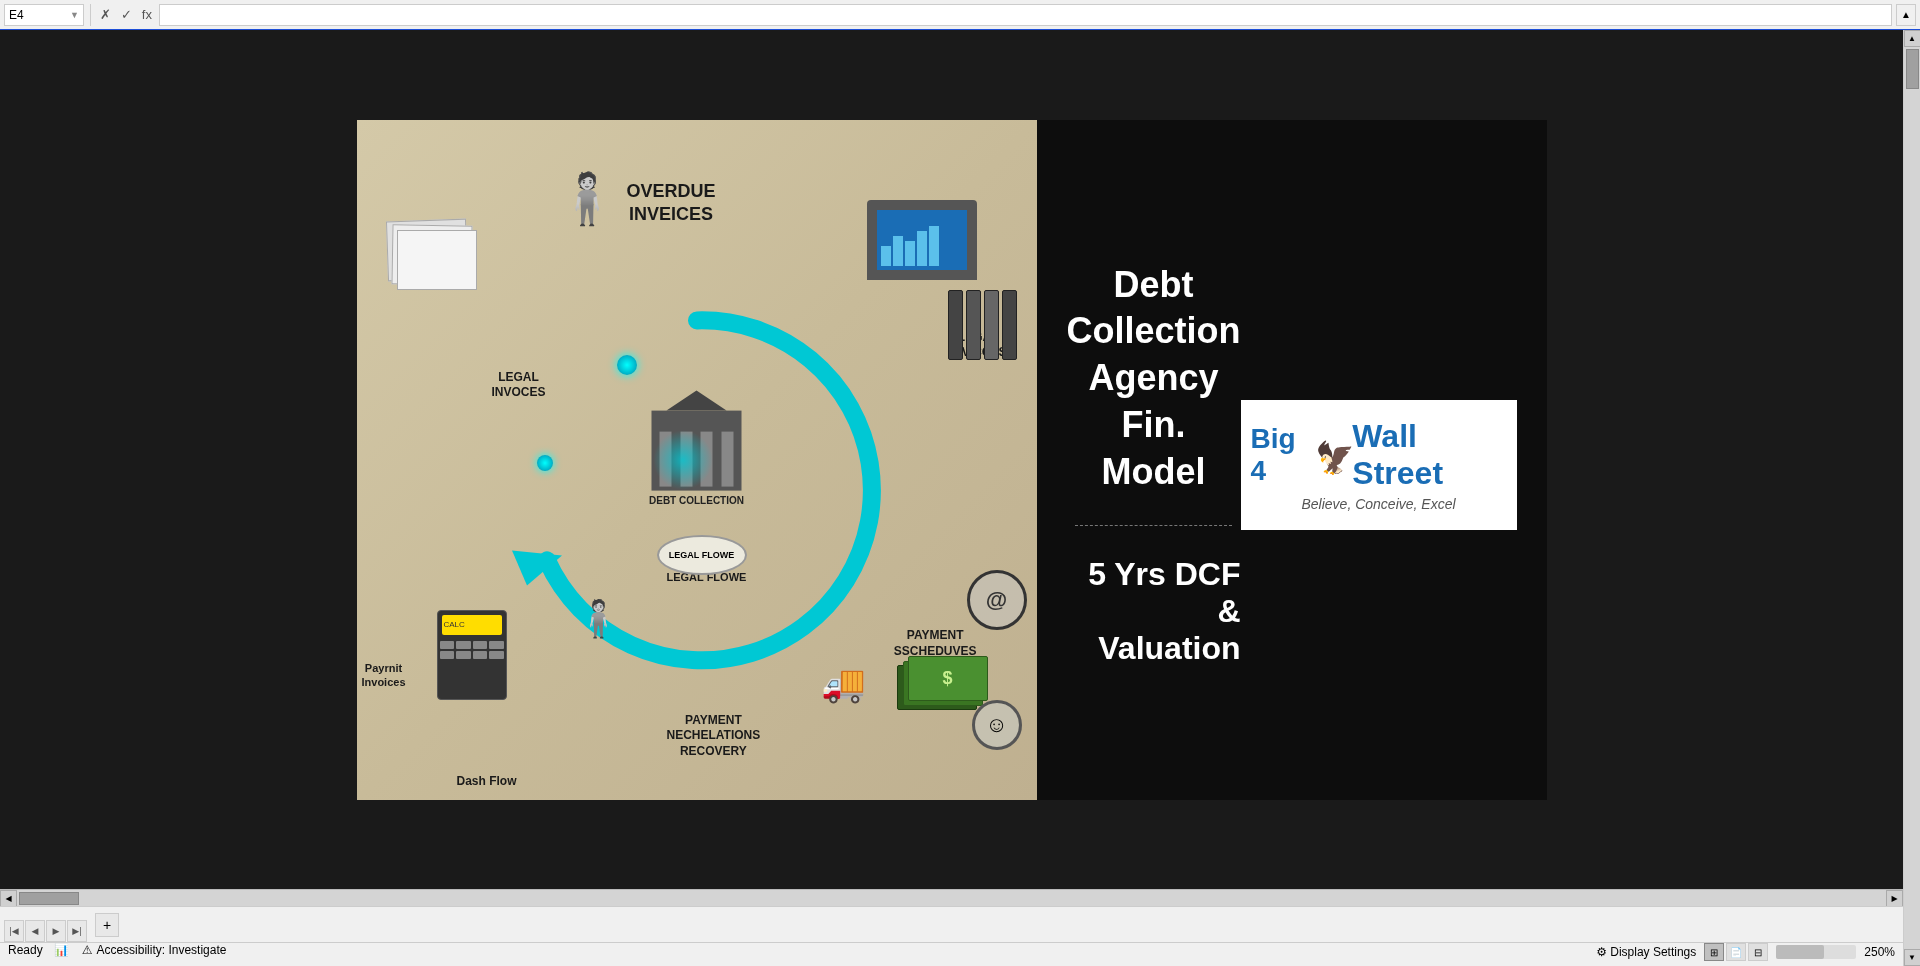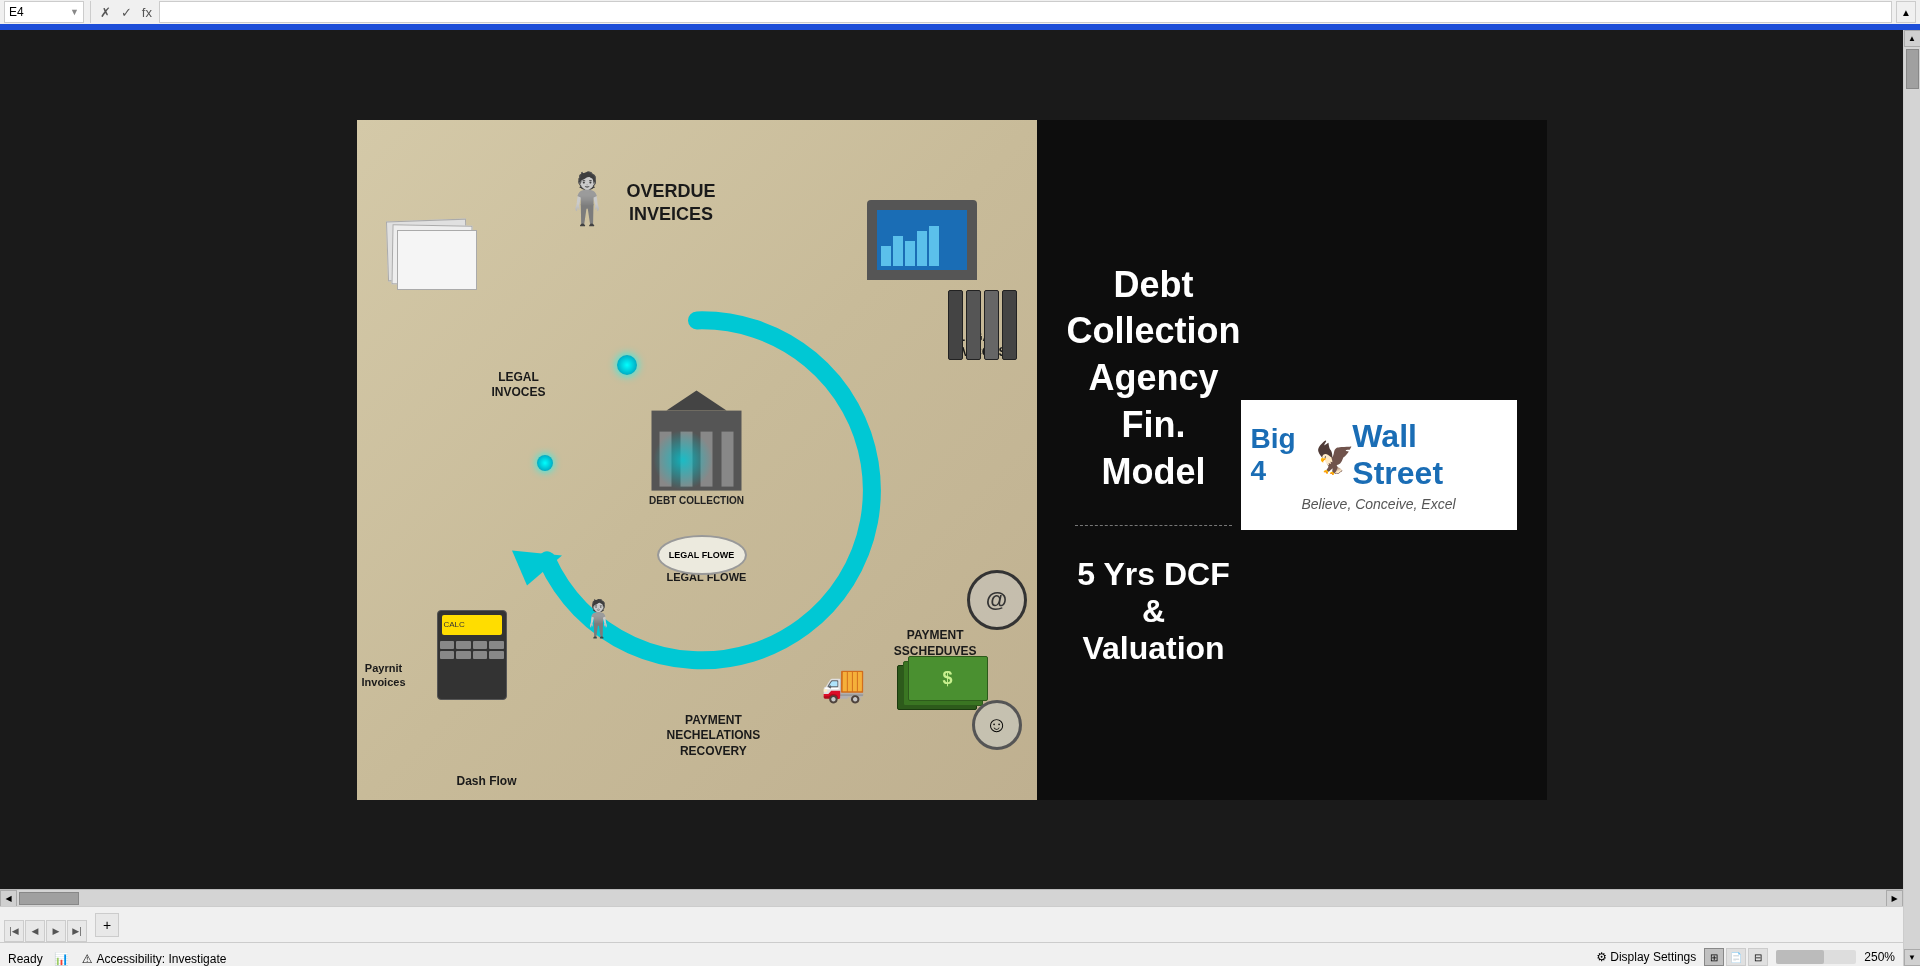--- a/index.html
+++ b/index.html
@@ -2,21 +2,21 @@
 <html><head>
   <meta charset="utf-8">
   <style>
     * { margin: 0; padding: 0; box-sizing: border-box; }
     body { width: 1920px; height: 966px; overflow: hidden; background: #c0c0c0; font-family: 'Segoe UI', Arial, sans-serif; display: flex; flex-direction: column; }
 
     
     .formula-bar {
       height: 30px;
       background: #f0f0f0;
-      border-bottom: 6px solid #1d4ed8;
+      border-bottom: 1px solid #1d4ed8;
       display: flex;
       align-items: center;
       padding: 0 4px;
       gap: 4px;
     }
     .cell-ref {
       width: 80px;
       border: 1px solid #ccc;
       background: white;
       height: 22px;
@@ -197,21 +197,21 @@
       width: 100%;
       border: none;
       border-top: 1px dashed #999;
       margin: 20px 0;
     }
 
     .slide-subtitle {
       color: white;
       font-size: 32px;
       font-weight: bold;
-      text-align: center;
+      text-align: right;
     }
 
     .logo-box {
       background: white;
       width: 280px;
       height: 130px;
       display: flex;
       flex-direction: column;
       align-items: center;
       justify-content: center;
@@ -361,21 +361,21 @@
       margin-left: 4px;
       align-self: center;
     }
 
     
     .status-bar {
       height: 24px;
       background: #f0f0f0;
       border-top: 1px solid #ccc;
       display: flex;
-      align-items: flex-end;
+      align-items: flex-start;
       justify-content: space-between;
       padding: 0 8px;
       font-size: 12px;
     }
 
     .status-left {
       display: flex;
       align-items: center;
       gap: 12px;
     }

